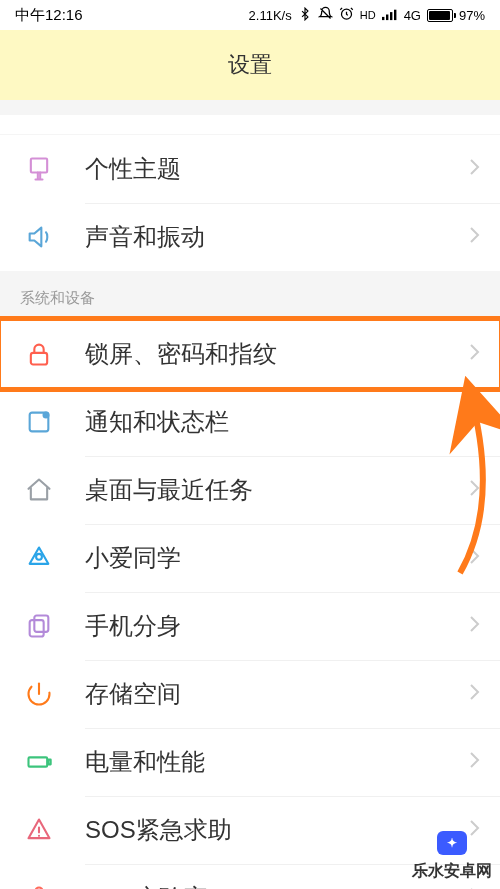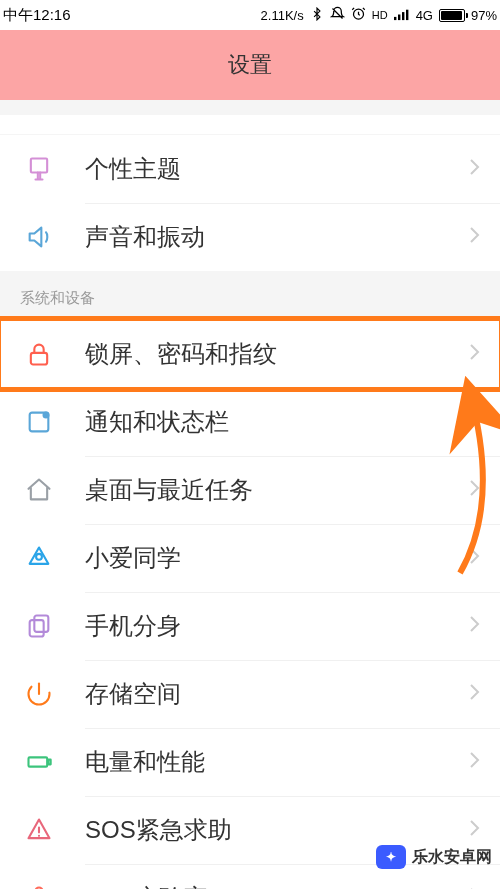--- a/index.html
+++ b/index.html
@@ -15,32 +15,32 @@
       font-family: -apple-system, "PingFang SC", "Helvetica Neue", Arial, sans-serif;
       position: relative;
       overflow: hidden;
     }
     .status-bar {
       height: 30px;
       background: #fff;
       display: flex;
       align-items: center;
       justify-content: space-between;
-      padding: 0 3px;
+      padding: 0 15px;
       font-size: 15px;
       color: #000;
     }
     .status-right {
       display: flex;
       align-items: center;
       gap: 6px;
     }
     .status-right .net { font-size: 13px; }
     .header {
-      background: #fca5a5;
+      background: #fef9c3;
       height: 70px;
       display: flex;
       align-items: center;
       justify-content: center;
       font-size: 22px;
       color: #333;
       font-weight: 400;
       text-align: center;
     }
     .group-gap {
@@ -105,29 +105,30 @@
       z-index: 10;
       border-radius: 2px;
     }
     .arrow-overlay {
       position: absolute;
       pointer-events: none;
       z-index: 11;
     }
     .watermark {
       position: absolute;
-      bottom: 20px;
+      bottom: 7px;
       right: 8px;
       display: flex;
       align-items: center;
       gap: 6px;
       font-size: 16px;
       font-weight: 600;
       color: #333;
       z-index: 20;
+      flex-direction: column;
     }
     .watermark .wm-icon {
       width: 30px;
       height: 24px;
       background: #3b5bff;
       border-radius: 6px;
       position: relative;
       display: flex;
       align-items: center;
       justify-content: center;

